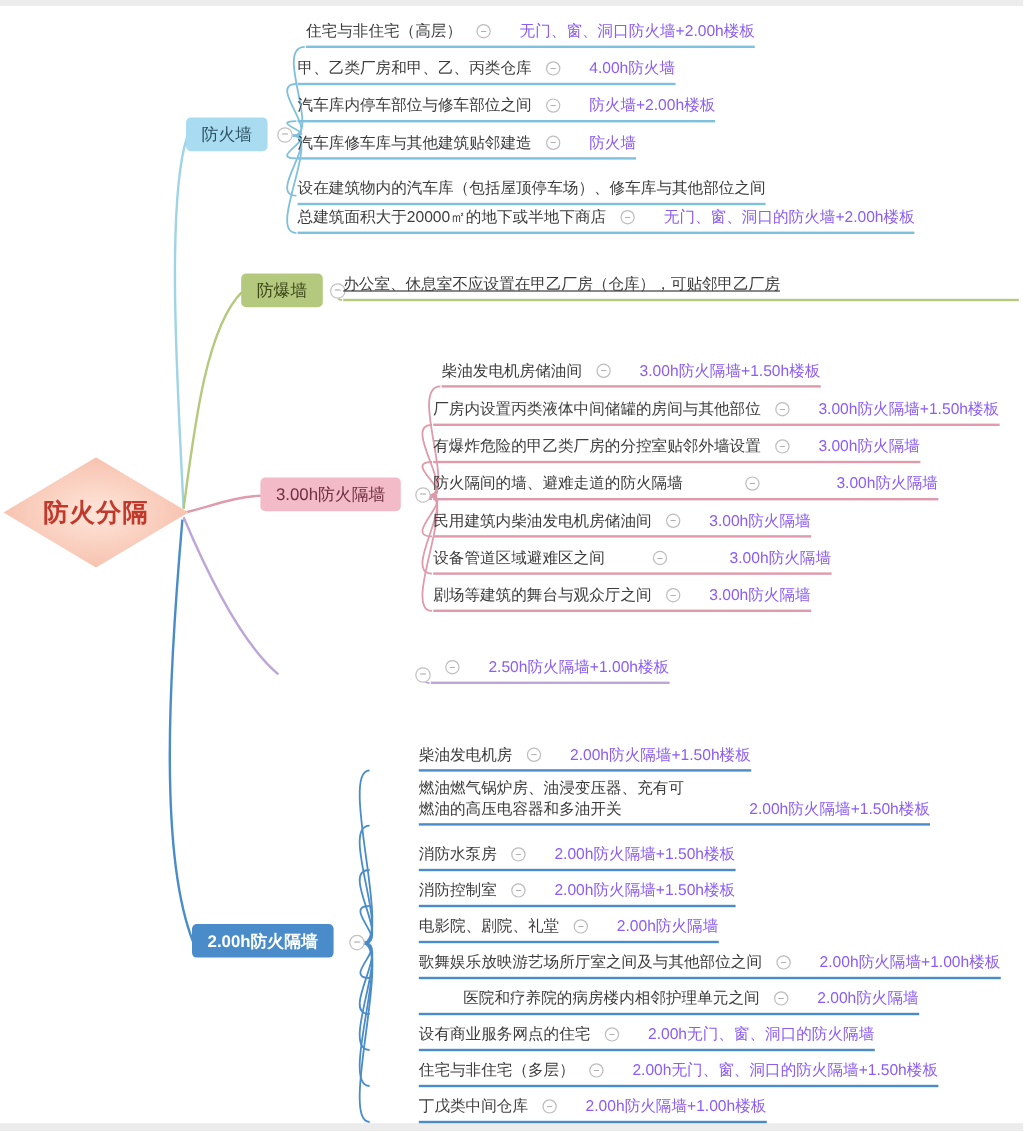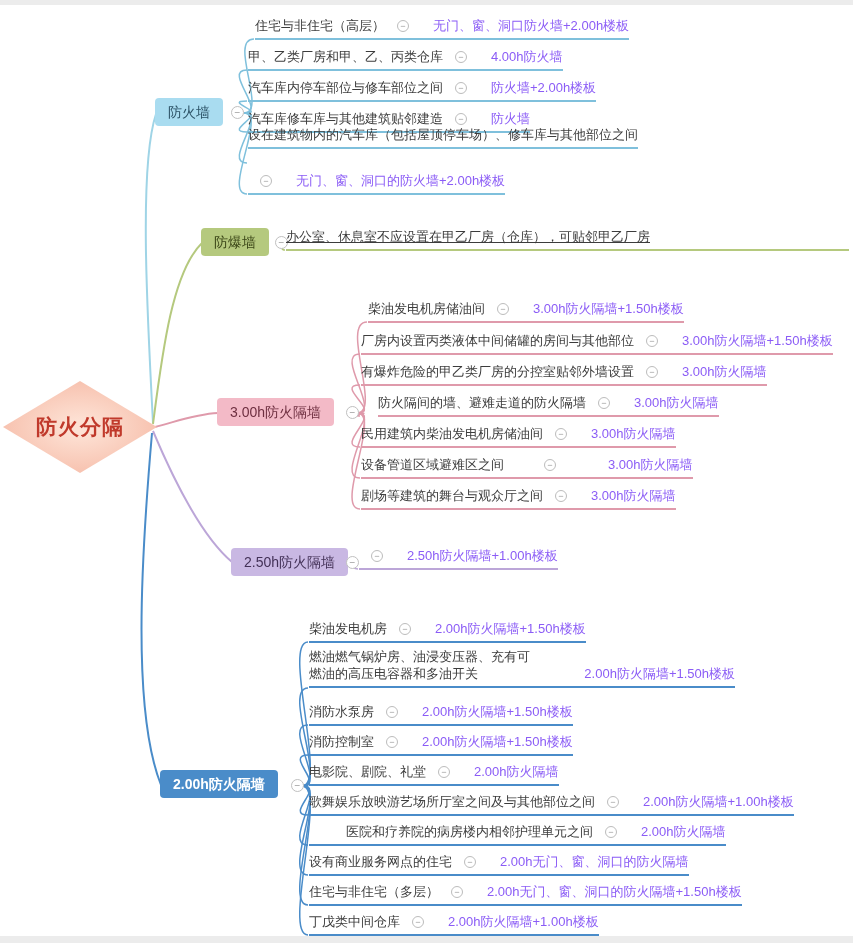--- a/index.html
+++ b/index.html
@@ -48,21 +48,21 @@
   .leaf .val{color:#8b5cf6;}
   .leaf .mini{
     width:12px;height:12px;border-radius:50%;border:1px solid #bcbcbc;background:#fff;
     color:#9a9a9a;font-size:9px;line-height:10px;text-align:center;box-sizing:border-box;
     margin-left:12px;margin-right:24px;flex:0 0 auto;font-style:normal;
   }
   .leaf.u1{border-bottom-color:#7fc0dc;}
   .leaf.u2{border-bottom-color:#b5c97e;}
   .leaf.u3{border-bottom-color:#df9aab;align-items:center;}
   .leaf.u4{border-bottom-color:#bca6d8;}
-  .leaf.u5{border-bottom-color:#4a8cc9;}
+  .leaf.u5{border-bottom-color:#4a8cc9;margin-left:40px;}
 
   .leaf.twoline{display:block;width:426px;}
   .leaf.twoline .l2{display:flex;justify-content:space-between;align-items:center;}
 </style>
 </head>
 <body>
 
 <div id="canvas">
 
   <div class="edge-strip" style="top:0;height:5px;"></div>
@@ -113,21 +113,20 @@
 
   <div class="branch b1">防火墙</div>
   <i class="handle" style="left:231px;top:106px;">−</i>
 
   <div class="branch b2">防爆墙</div>
   <i class="handle" style="left:275px;top:236px;">−</i>
 
   <div class="branch b3">3.00h防火隔墙</div>
   <i class="handle" style="left:346px;top:406px;">−</i>
 
-  <div class="branch b4">2.50h防火隔墙</div>
   <i class="handle" style="left:346px;top:556px;">−</i>
 
   <div class="branch b5">2.00h防火隔墙</div>
   <i class="handle" style="left:291px;top:779px;">−</i>
 
   <div class="leaf u1" style="left:255px;top:17px;">
     <span class="lbl">住宅与非住宅（高层）</span>
     <i class="mini">−</i>
     <span class="val">无门、窗、洞口防火墙+2.00h楼板</span>
   </div>
@@ -139,24 +138,25 @@
   <div class="leaf u1" style="left:248px;top:79px;">
     <span class="lbl">汽车库内停车部位与修车部位之间</span>
     <i class="mini">−</i>
     <span class="val">防火墙+2.00h楼板</span>
   </div>
   <div class="leaf u1" style="left:248px;top:110px;">
     <span class="lbl">汽车库修车库与其他建筑贴邻建造</span>
     <i class="mini">−</i>
     <span class="val">防火墙</span>
   </div>
-  <div class="leaf u1" style="left:248px;top:126px;">
+  <div class="leaf u1" style="left:248px;top:148px;">
     <span class="lbl">设在建筑物内的汽车库（包括屋顶停车场）、修车库与其他部位之间</span>
   </div>
   <div class="leaf u1" style="left:248px;top:172px;">
+    <span class="lbl">总建筑面积大于20000㎡的地下或半地下商店</span>
     <i class="mini">−</i>
     <span class="val">无门、窗、洞口的防火墙+2.00h楼板</span>
   </div>
 
   <div class="leaf u2" style="left:286px;top:228px;min-width:563px;text-decoration:underline;">
     <span class="lbl">办公室、休息室不应设置在甲乙厂房（仓库），可贴邻甲乙厂房</span>
   </div>
 
   <div class="leaf u3" style="left:368px;top:300px;">
     <span class="lbl">柴油发电机房储油间</span>
@@ -166,21 +166,21 @@
   <div class="leaf u3" style="left:361px;top:332px;">
     <span class="lbl">厂房内设置丙类液体中间储罐的房间与其他部位</span>
     <i class="mini">−</i>
     <span class="val">3.00h防火隔墙+1.50h楼板</span>
   </div>
   <div class="leaf u3" style="left:361px;top:363px;">
     <span class="lbl">有爆炸危险的甲乙类厂房的分控室贴邻外墙设置</span>
     <i class="mini">−</i>
     <span class="val">3.00h防火隔墙</span>
   </div>
-  <div class="leaf u3" style="left:378px;top:394px;">
+  <div class="leaf u3" style="left:361px;top:394px;gap:40px;">
     <span class="lbl">防火隔间的墙、避难走道的防火隔墙</span>
     <i class="mini">−</i>
     <span class="val">3.00h防火隔墙</span>
   </div>
   <div class="leaf u3" style="left:361px;top:425px;">
     <span class="lbl">民用建筑内柴油发电机房储油间</span>
     <i class="mini">−</i>
     <span class="val">3.00h防火隔墙</span>
   </div>
   <div class="leaf u3" style="left:361px;top:456px;gap:28px;">

